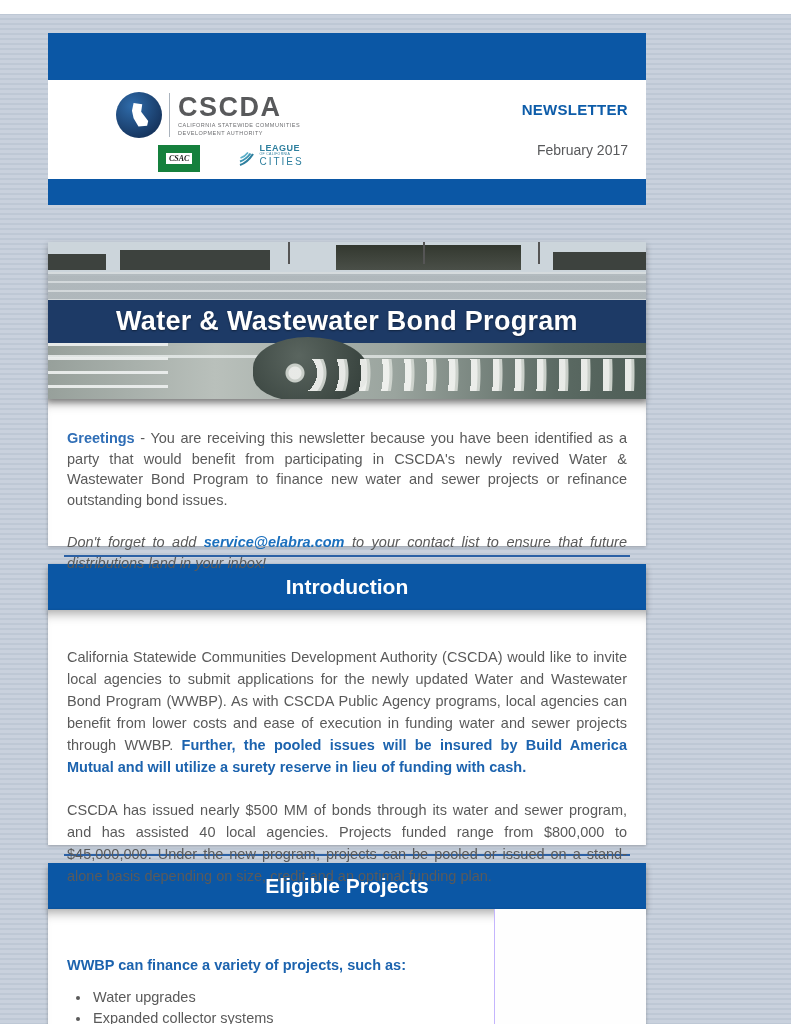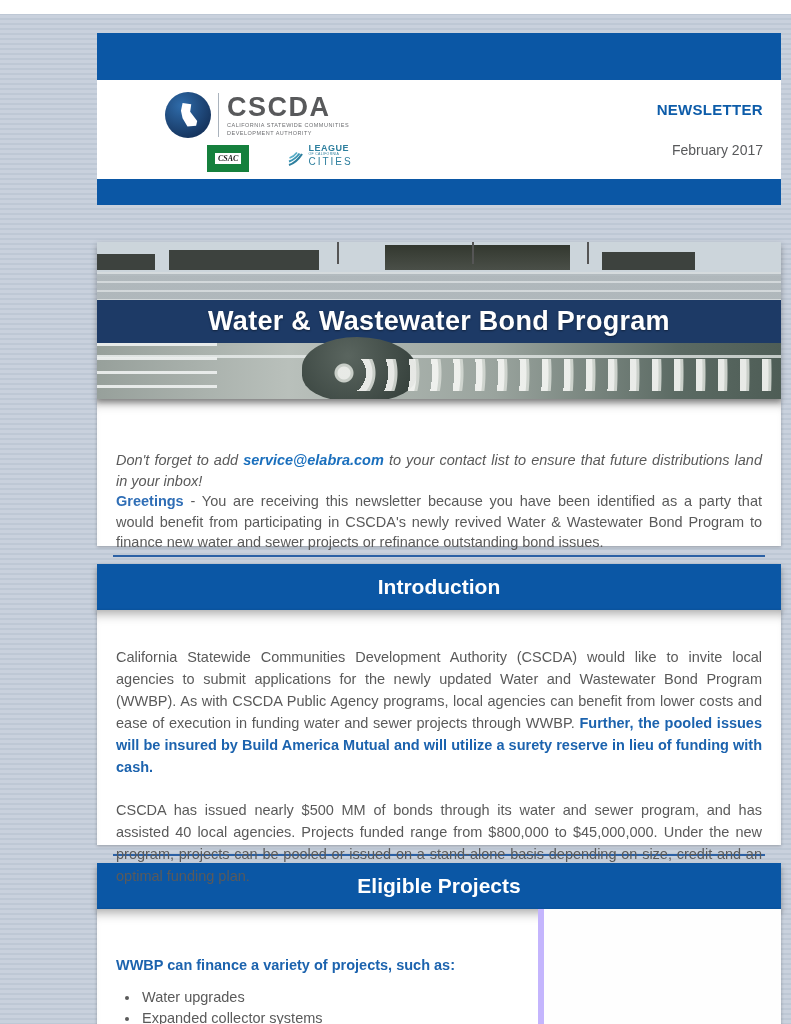--- a/index.html
+++ b/index.html
@@ -3,21 +3,21 @@
 <meta charset="utf-8">
 <style>
   html,body{margin:0;padding:0;}
   body{
     width:791px;height:1024px;overflow:hidden;
     font-family:"Liberation Sans",sans-serif;
     background:
       repeating-linear-gradient(180deg,#c9d1dd 0 3px,#bec8d5 3px 5px);
   }
   .top-strip{height:14px;background:#ffffff;}
-  .page{width:684px;margin-left:97px;}
+  .page{width:598px;margin-left:48px;}
 
   
   .bar-top{height:47px;background:#0b57a5;margin-top:19px;}
   .bar-bottom{height:26px;background:#0b57a5;}
   .header{height:99px;background:#ffffff;display:flex;align-items:center;justify-content:space-between;padding:0 16px 0 68px;box-sizing:border-box;}
   .logo-block{display:flex;flex-direction:column;}
   .logo-row{display:flex;align-items:center;}
   .logo-circle{width:46px;height:46px;border-radius:50%;background:radial-gradient(circle at 35% 30%,#2f6cab,#16355f 75%);display:flex;align-items:center;justify-content:center;flex:0 0 auto;}
   .logo-sep{width:1px;height:44px;background:#aab3bd;margin:0 8px 0 7px;}
   .brand-name{font-size:27px;font-weight:700;color:#58595b;letter-spacing:1.5px;line-height:1;}
@@ -68,21 +68,21 @@
   .lead-label{color:#2f6eb6;font-weight:700;}
   .note{font-style:italic;margin-top:22px;}
   .email-link{color:#1a6fbd;font-weight:700;font-style:italic;text-decoration:none;}
 
   .intro-card{height:235px;padding:36px 19px 16px 19px;box-sizing:border-box;}
   .intro-card .body-text{line-height:1.52;}
   .highlight{color:#1c63ae;font-weight:700;}
   .para2{margin-top:21px;}
 
   .eligible-card{display:flex;height:116px;}
-  .eligible-left{width:447px;box-sizing:border-box;padding:48px 30px 8px 19px;border-right:6px solid #c4b5fd;}
+  .eligible-left{width:447px;box-sizing:border-box;padding:48px 30px 8px 19px;border-right:1px solid #c4b5fd;}
   .eligible-right{flex:1;background:#fefefe;}
   .eligible-heading{color:#1c63ae;font-weight:700;font-size:14.5px;margin:0;}
   .eligible-list{margin:14px 0 0 24px;padding:0;color:#5a5a5a;font-size:14.5px;line-height:1.45;}
   .eligible-list li{padding-left:2px;}
 </style>
 </head>
 <body>
 
 <div class="top-strip"></div>
 
@@ -146,22 +146,22 @@
     </div>
     <div class="water">
       <i class="water-rail"></i>
       <i class="pillar"></i>
       <i class="foam"></i>
       <i class="side-rail"></i>
     </div>
   </div>
 
   <div class="card greeting-card">
+    <p class="body-text"><span class="lead-label">Greetings</span><span> - You are receiving this newsletter because you have been identified as a party that would benefit from participating in CSCDA's newly revived Water &amp; Wastewater Bond Program to finance new water and sewer projects or refinance outstanding bond issues.</span></p>
     <p class="body-text note"><span>Don't forget to add </span><a href="#" class="email-link">service@elabra.com</a><span> to your contact list to ensure that future distributions land in your inbox!</span></p>
-    <p class="body-text"><span class="lead-label">Greetings</span><span> - You are receiving this newsletter because you have been identified as a party that would benefit from participating in CSCDA's newly revived Water &amp; Wastewater Bond Program to finance new water and sewer projects or refinance outstanding bond issues.</span></p>
   </div>
 
   <hr class="divider">
 
   <div class="section-bar">
     <span class="section-title">Introduction</span>
   </div>
   <div class="card intro-card">
     <p class="body-text"><span>California Statewide Communities Development Authority (CSCDA) would like to invite local agencies to submit applications for the newly updated Water and Wastewater Bond Program (WWBP). As with CSCDA Public Agency programs, local agencies can benefit from lower costs and ease of execution in funding water and sewer projects through WWBP. </span><span class="highlight">Further, the pooled issues will be insured by Build America Mutual and will utilize a surety reserve in lieu of funding with cash.</span></p>
     <p class="body-text para2">CSCDA has issued nearly $500 MM of bonds through its water and sewer program, and has assisted 40 local agencies. Projects funded range from $800,000 to $45,000,000. Under the new program, projects can be pooled or issued on a stand-alone basis depending on size, credit and an optimal funding plan.</p>

